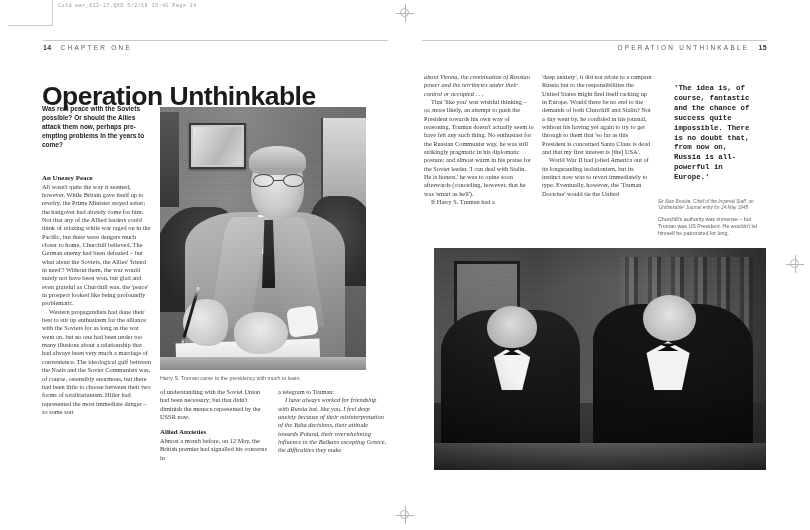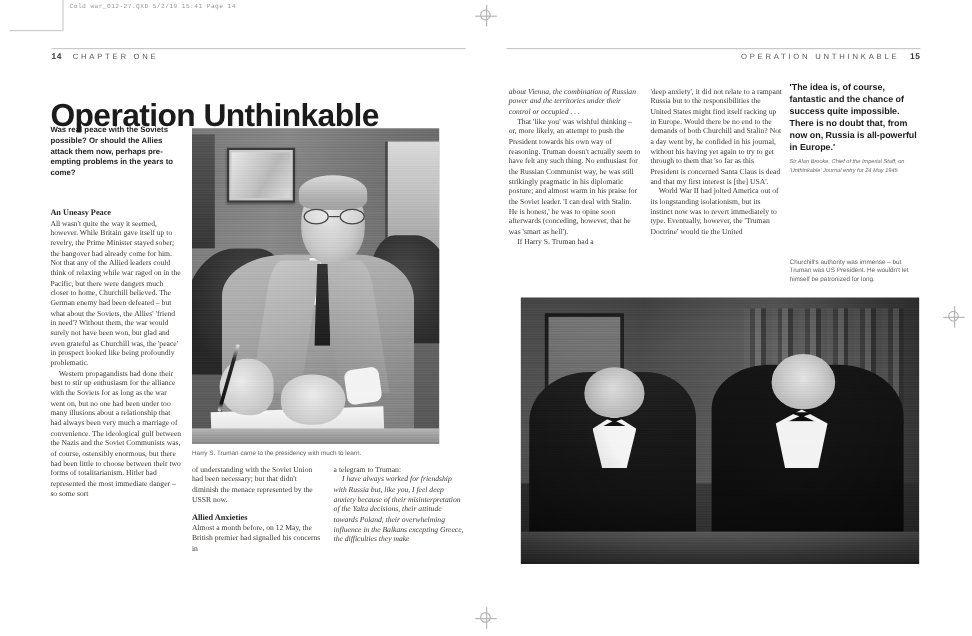--- a/index.html
+++ b/index.html
@@ -182,26 +182,26 @@
   .cap-truman { left: 160px; top: 375px; width: 210px; }
   .cap-churchill { left: 658px; top: 216px; width: 110px; }
 
   
   .pullquote {
     position: absolute;
     left: 658px; top: 68px;
     width: 110px;
   }
   .pullquote .pq-text {
-    font-family: Liberation Sans, sans-serif;
+    font-family: Liberation Mono, monospace;
     font-weight: bold;
     font-size: 7.4px;
     line-height: 9.9px;
     color: #1a1a1a;
-    margin: 0;
+    margin: 16px;
   }
   .pullquote .pq-attr {
     margin: 5px 0 0 0;
     font-family: "Liberation Sans", sans-serif;
     font-style: italic;
     font-size: 4.7px;
     line-height: 6.4px;
     color: #6a6a6a;
   }
 

